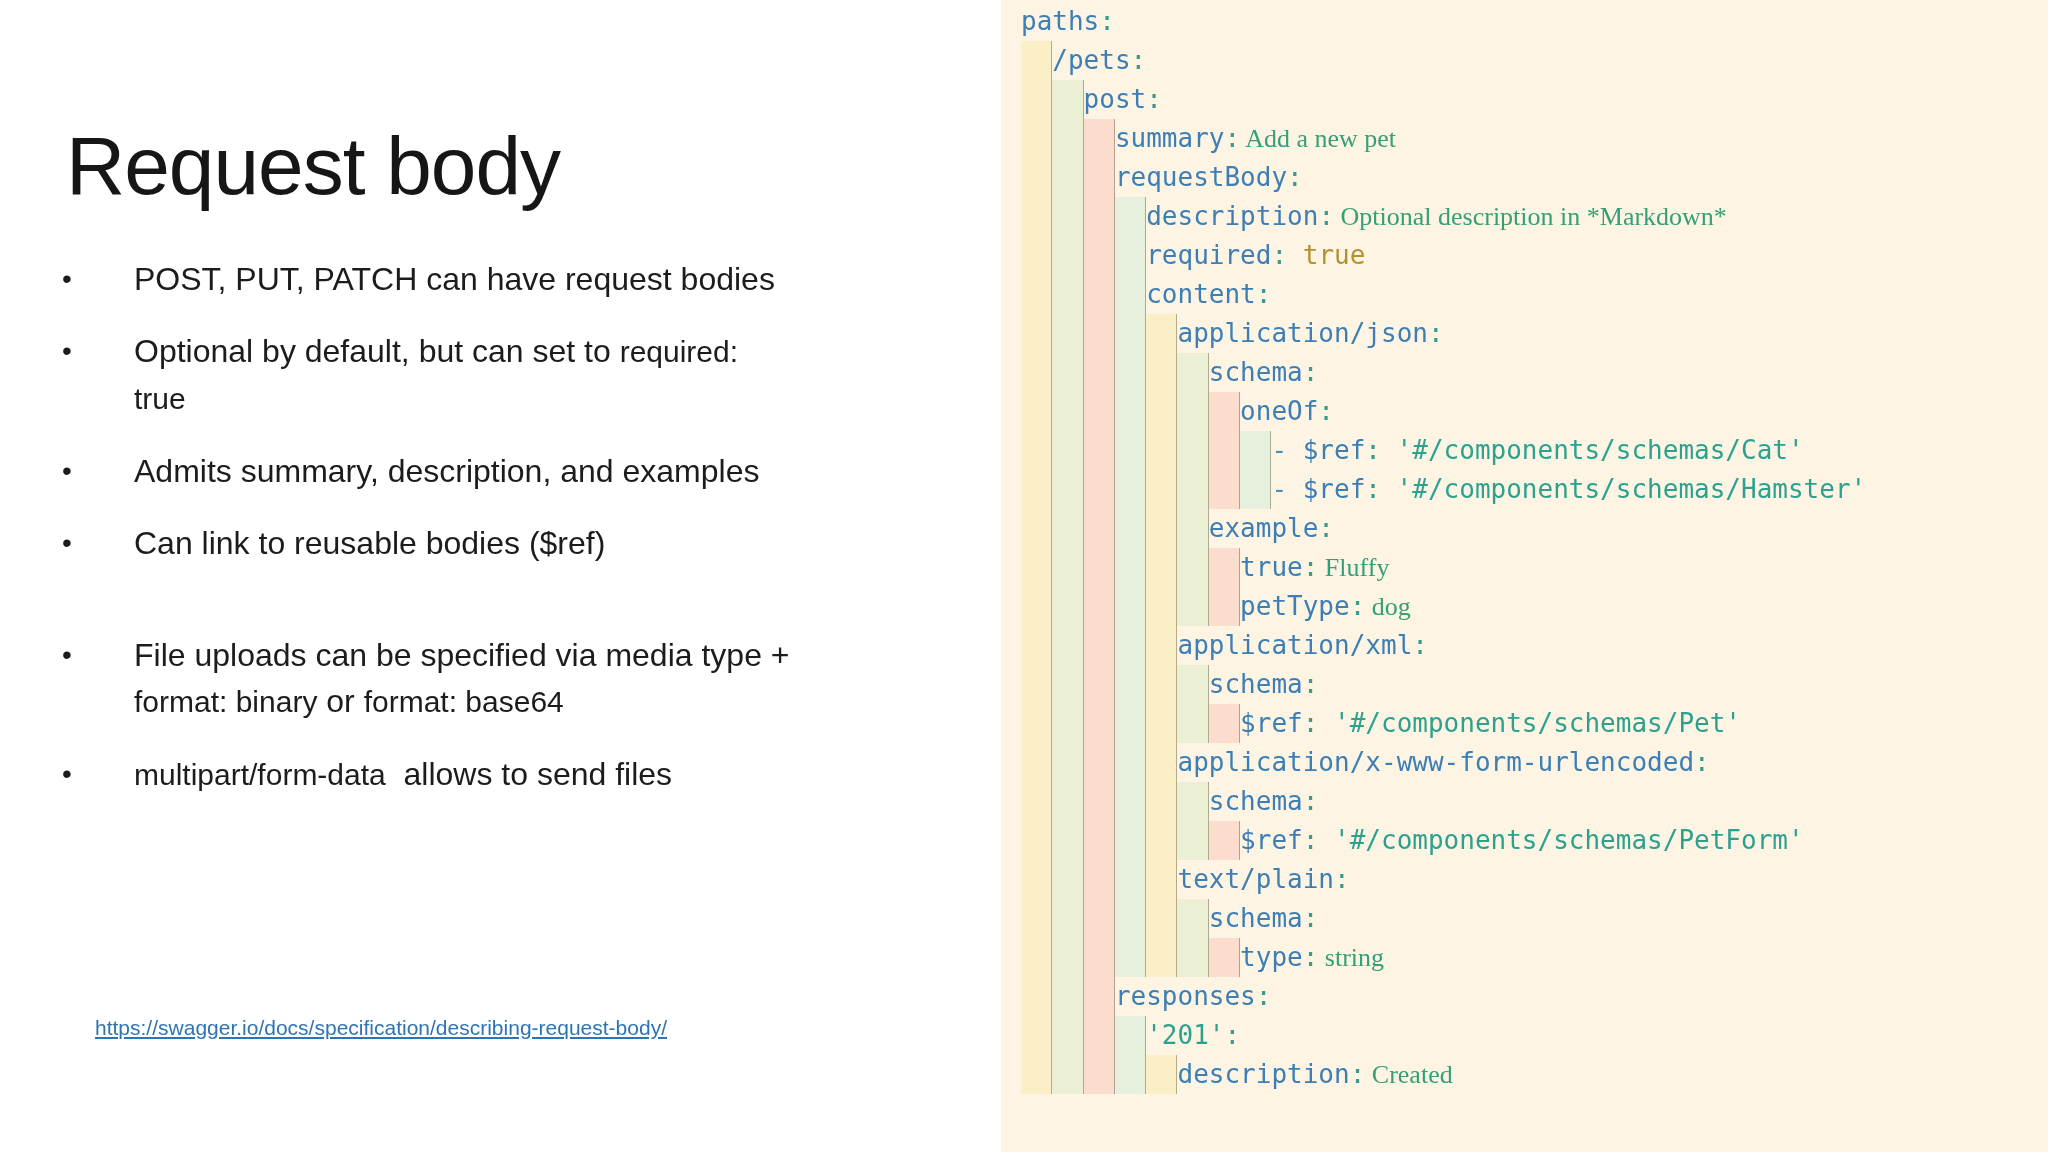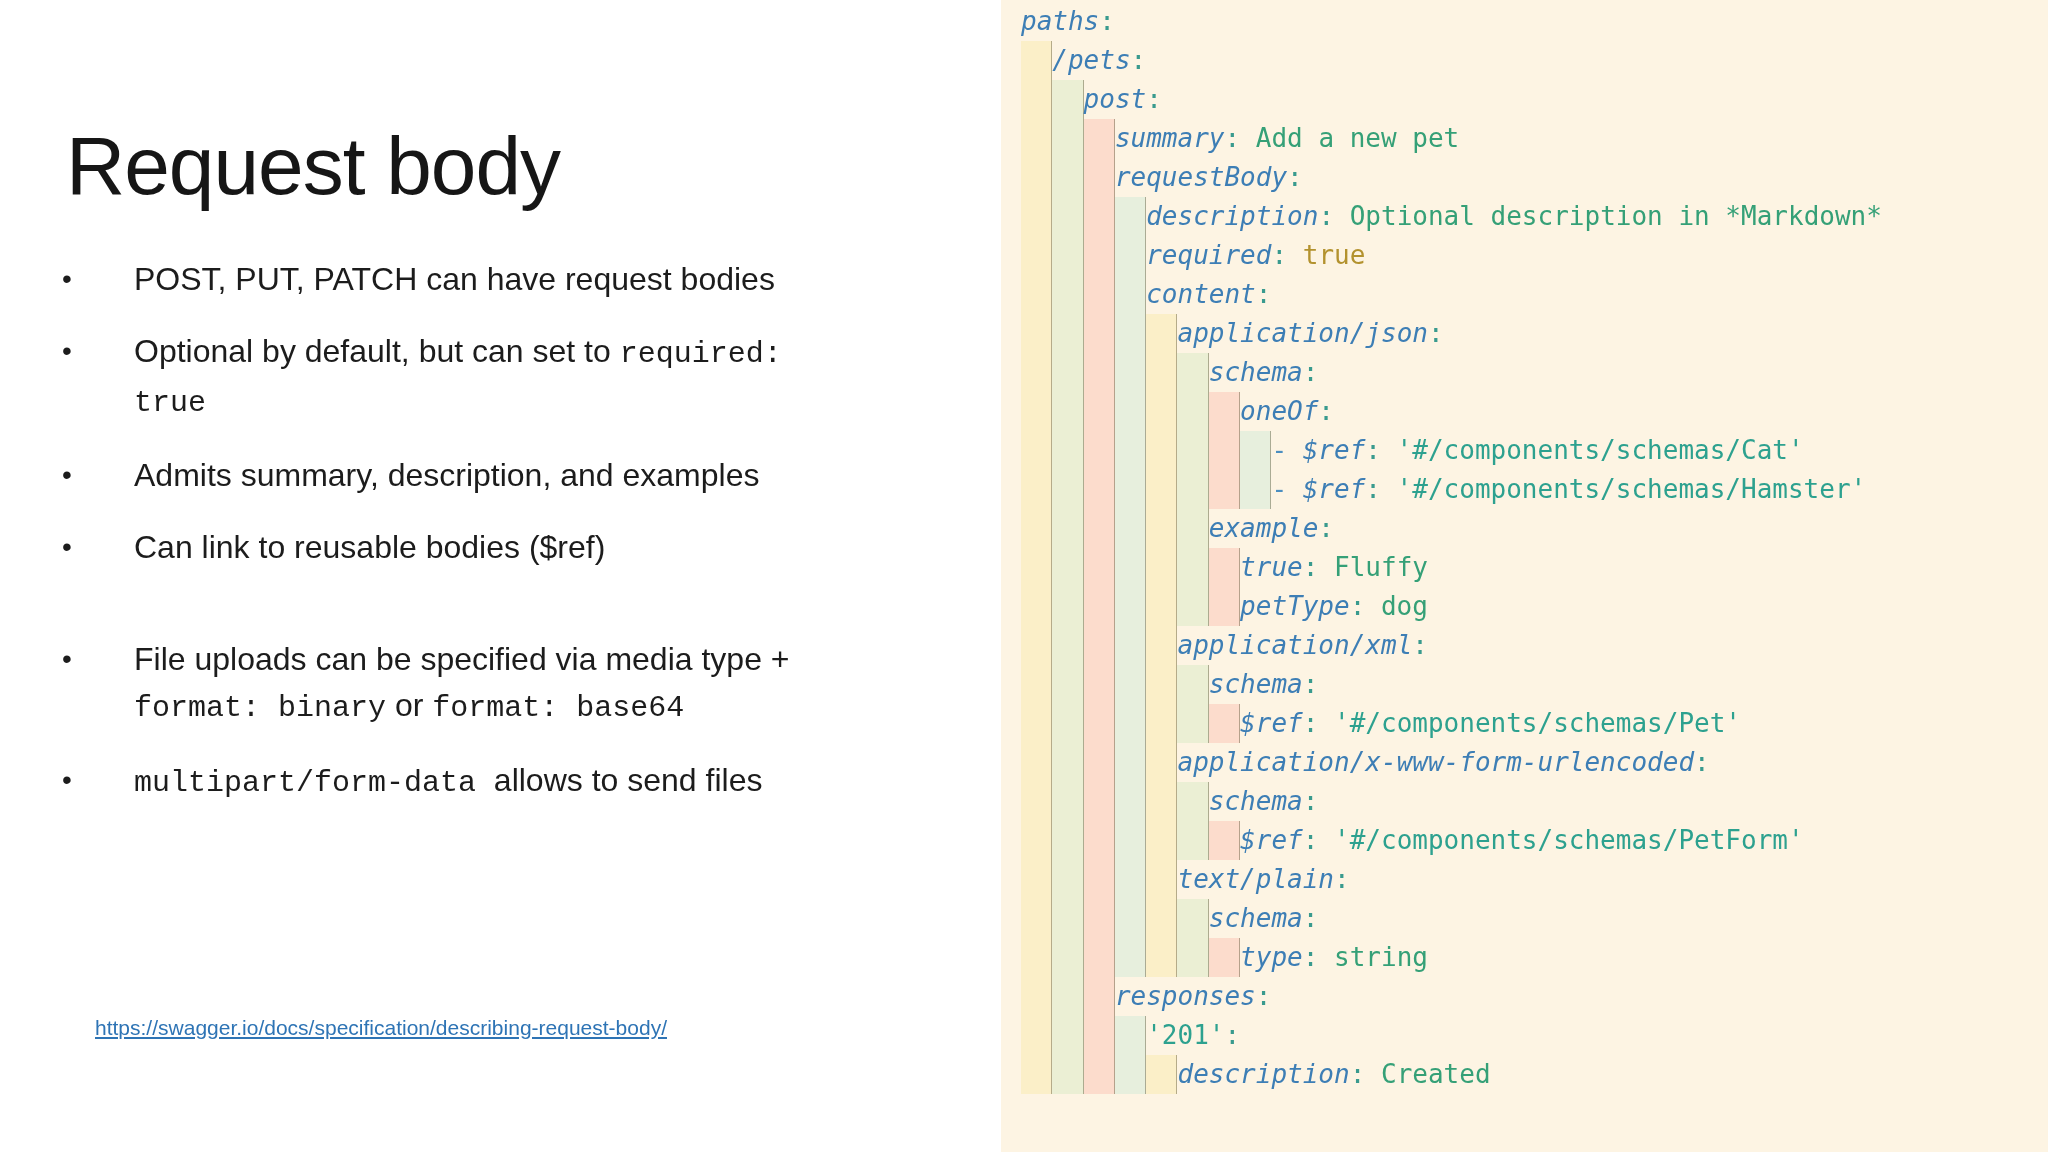--- a/index.html
+++ b/index.html
@@ -9,39 +9,39 @@
   
   .left-panel{position:absolute;left:0;top:0;width:1001px;height:1152px;background:#ffffff;}
   .page-title{position:absolute;left:66px;top:64px;font-size:82px;line-height:1.15;
     font-weight:400;color:#161616;letter-spacing:-1px;text-align:right;}
   .bullet-list{position:absolute;left:62px;top:256px;width:880px;}
   .bullet-item{display:flex;margin-bottom:26px;}
   .bullet-item.gap-before{margin-top:66px;}
   .dot{width:42px;flex:0 0 42px;font-size:28px;line-height:46px;color:#1c1c1c;}
   .bullet-text{flex:1;}
   .bline{min-height:46px;line-height:46px;font-size:32px;color:#1c1c1c;white-space:pre-wrap;margin-left:30px;}
-  .bline .mono{font-family:Liberation Mono, monospace;font-size:30px;}
+  .bline .mono{font-family:Liberation Sans, sans-serif;font-size:30px;}
   .source-link{position:absolute;left:95px;top:1016px;font-size:21px;
     color:var(--link,#2e74b5);text-decoration:underline;cursor:pointer;text-align:center;}
 
   
   .code-panel{position:absolute;left:1001px;top:0;right:0;bottom:0;
     background:var(--code-bg,#fdf4e3);overflow:hidden;}
   .code-lines{padding:2px 0 0 20px;}
   .cl{height:39px;line-height:39px;white-space:pre;
     font-family:"DejaVu Sans Mono",monospace;font-size:26px;}
   .st{display:inline-block;width:2ch;height:39px;vertical-align:top;
     box-sizing:border-box;border-right:1px solid var(--guide,rgba(95,88,60,.45));}
   .s0{background:var(--s0,rgba(240,220,60,.16));}
   .s1{background:var(--s1,rgba(130,210,120,.14));}
   .s2{background:var(--s2,rgba(250,125,115,.20));}
   .s3{background:var(--s3,rgba(105,215,185,.15));}
-  .tk-key{color:var(--c-key,#3d7eb5);font-style:italic;}
+  .tk-key{color:var(--c-key,#3d7eb5);}
   .tk-pun{color:var(--c-pun,#399a8e);}
-  .tk-val{color:var(--c-val,#35a077);}
+  .tk-val{color:var(--c-val,#35a077);font-family:Liberation Serif, serif;}
   .tk-str{color:var(--c-str,#2da18f);}
   .tk-kw{color:var(--c-kw,#b3922e);}
   .tk-dash{color:var(--c-dash,#4b8ec0);}
 </style>
 </head>
 <body>
 
 <div class="slide">
   <div class="left-panel">
     <h1 class="page-title">Request body</h1>

